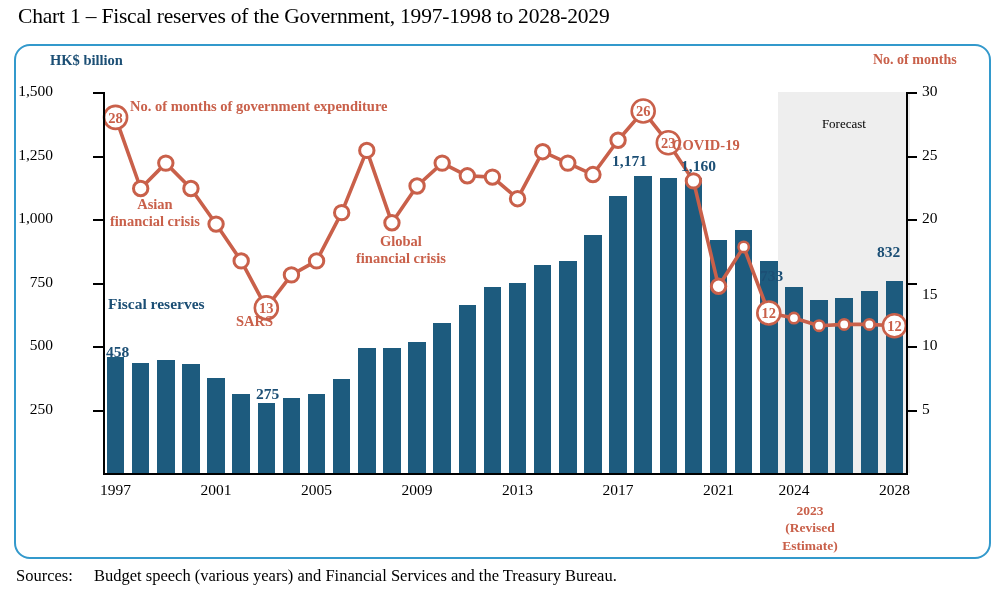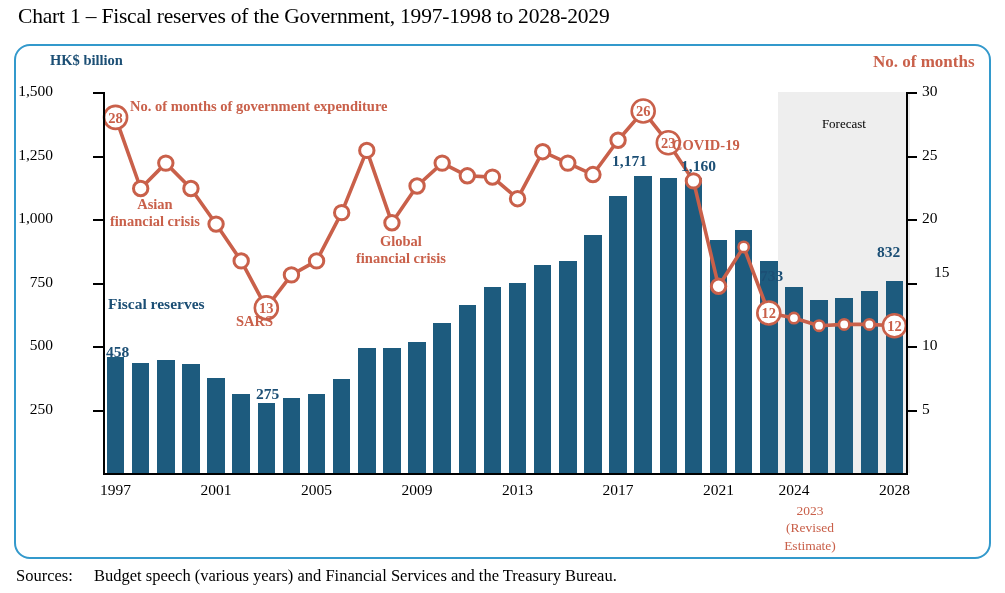--- a/index.html
+++ b/index.html
@@ -63,36 +63,36 @@
   .bar{position:absolute;background:#1d5b7e;bottom:0;}
   
   .xlab{position:absolute;font-size:15.5px;text-align:center;white-space:nowrap;}
   
   #cap-left{
     position:absolute;left:50px;top:52px;
     font-size:14.5px;font-weight:bold;color:#1c4f75;white-space:nowrap;
   }
   #cap-right{
     position:absolute;left:873px;top:52px;
-    font-size:17px;font-weight:bold;color:#c9604a;white-space:nowrap;
+    font-size:14px;font-weight:bold;color:#c9604a;white-space:nowrap;
   }
   
   .vlab{
     position:absolute;font-size:15.5px;font-weight:bold;color:#1c4f75;
     white-space:nowrap;
   }
   
   .anno{
     position:absolute;font-size:14.5px;font-weight:bold;color:#c9604a;
     white-space:nowrap;text-align:center;line-height:1.14;
   }
   
   #rev-est{
     position:absolute;left:755px;top:502px;width:110px;
-    font-size:13.5px;font-weight:normal;color:#c9604a;
+    font-size:13.5px;font-weight:bold;color:#c9604a;
     text-align:center;line-height:1.28;
   }
   #rev-arrow{
     position:absolute;left:806px;top:472px;
     width:0;height:0;
   }
   
   #sources{
     position:absolute;left:16px;top:566px;
     font-size:16.5px;white-space:nowrap;
@@ -219,21 +219,21 @@
     <div class="tlab tlab-l" style="top: 336px;">500</div>
     <div class="tick tick-l" style="top: 409.5px;"></div>
     <div class="tlab tlab-l" style="top: 399.5px;">250</div>
     <div class="tick tick-r" style="top: 92px;"></div>
     <div class="tlab tlab-r" style="top: 82px;">30</div>
     <div class="tick tick-r" style="top: 155.5px;"></div>
     <div class="tlab tlab-r" style="top: 145.5px;">25</div>
     <div class="tick tick-r" style="top: 219px;"></div>
     <div class="tlab tlab-r" style="top: 209px;">20</div>
     <div class="tick tick-r" style="top: 282.5px;"></div>
-    <div class="tlab tlab-r" style="top: 263px; margin-left: 12px;">15</div>
+    <div class="tlab tlab-r" style="top: 285px;">15</div>
     <div class="tick tick-r" style="top: 346px;"></div>
     <div class="tlab tlab-r" style="top: 336px;">10</div>
     <div class="tick tick-r" style="top: 409.5px;"></div>
     <div class="tlab tlab-r" style="top: 399.5px;">5</div>
   </div>
 <div id="xlabels-layer">
     <div class="xlab" style="left: 85.5625px; top: 481px; width: 60px;">1997</div>
     <div class="xlab" style="left: 186.062px; top: 481px; width: 60px;">2001</div>
     <div class="xlab" style="left: 286.562px; top: 481px; width: 60px;">2005</div>
     <div class="xlab" style="left: 387.062px; top: 481px; width: 60px;">2009</div>

